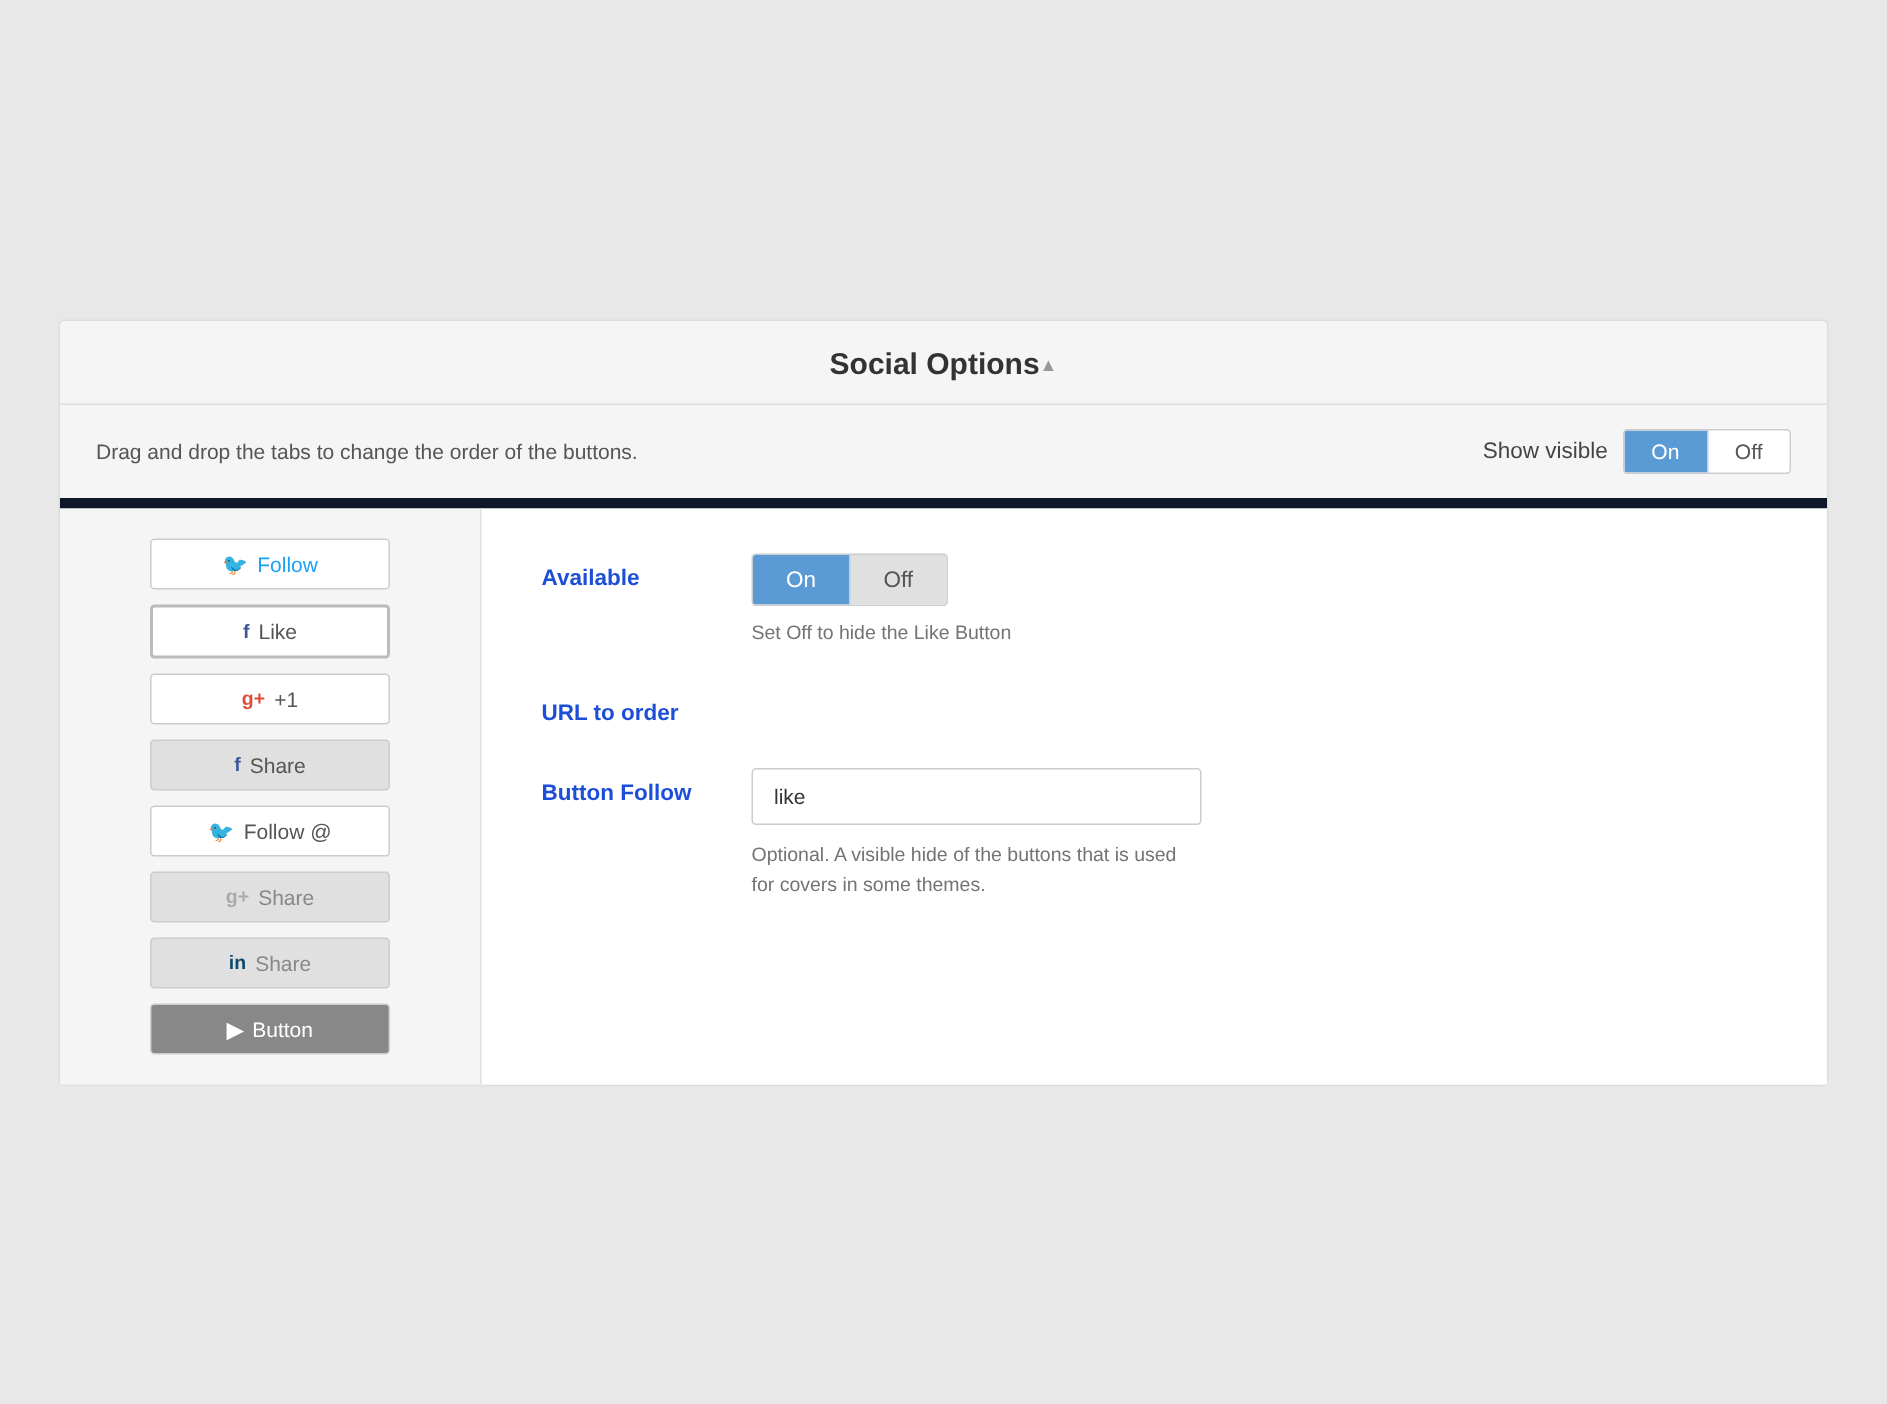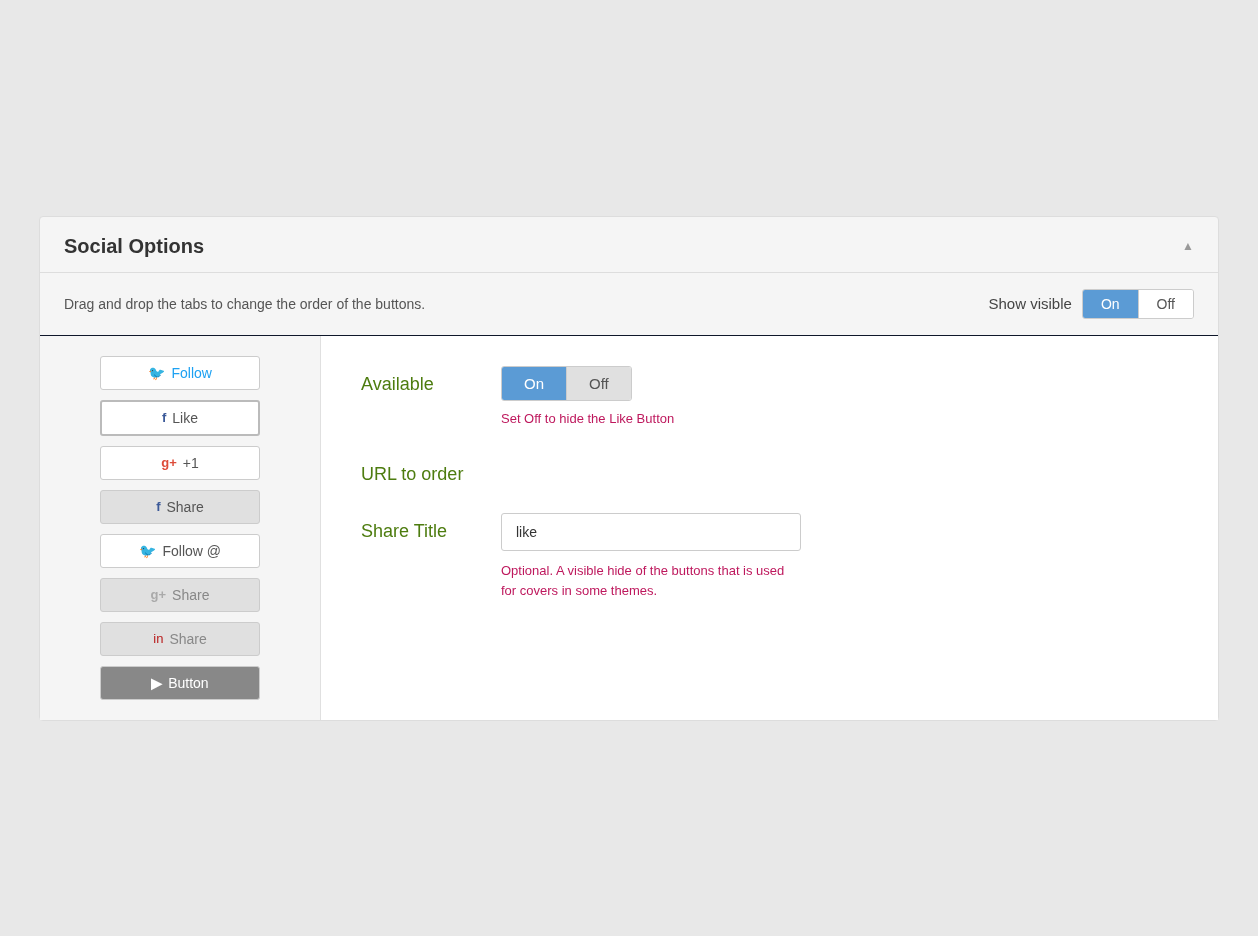--- a/index.html
+++ b/index.html
@@ -15,38 +15,38 @@
     .panel {
       background: #f5f5f5;
       border: 1px solid #ddd;
       border-radius: 4px;
       width: 1180px;
       max-width: 100%;
     }
     .panel-header {
       display: flex;
       align-items: center;
-      justify-content: space-between;
+      justify-content: center;
       padding: 18px 24px 14px 24px;
       border-bottom: 1px solid #ddd;
     }
     .panel-title {
       font-size: 20px;
       font-weight: bold;
       color: #333;
     }
     .collapse-icon {
       font-size: 12px;
       color: #999;
     }
     .panel-toolbar {
       display: flex;
       align-items: center;
       padding: 16px 24px;
-      border-bottom: 1px solid #0f172a;
+      border-bottom: 7px solid #0f172a;
       background: #f5f5f5;
     }
     .toolbar-hint {
       font-size: 14px;
       color: #555;
       flex: 1;
     }
     .show-counters-label {
       font-size: 15px;
       color: #444;
@@ -139,23 +139,23 @@
       border-left: 1px solid #e0e0e0;
     }
     .form-row {
       display: flex;
       align-items: flex-start;
       margin-bottom: 28px;
     }
     .form-label {
       width: 140px;
       min-width: 140px;
-      font-size: 18px;
-      font-weight: normal;
-      color: #4d7c0f;
+      font-size: 15px;
+      font-weight: bold;
+      color: #1d4ed8;
       padding-top: 8px;
     }
     .form-control {
       flex: 1;
     }
     .available-toggle {
       display: flex;
       border: 1px solid #ccc;
       border-radius: 3px;
       overflow: hidden;
@@ -172,21 +172,21 @@
     }
     .avail-btn.active {
       background: #5b9bd5;
       color: #fff;
     }
     .avail-btn:not(:last-child) {
       border-right: 1px solid #ccc;
     }
     .help-text {
       font-size: 13px;
-      color: #be185d;
+      color: #737373;
       margin-top: 4px;
       line-height: 1.5;
     }
     .text-input {
       width: 100%;
       padding: 10px 14px;
       border: 1px solid #ccc;
       border-radius: 3px;
       font-size: 14px;
       color: #333;
@@ -247,21 +247,21 @@
         <span class="social-tab-icon" style="color:#1da1f2;">🐦</span>
         <span>Follow @</span>
       </div>
 
       <div class="social-tab tab-gpshare" style="background:#e0e0e0;color:#888;">
         <span class="social-tab-icon" style="color:#aaa;font-weight:bold;font-size:13px;">g+</span>
         <span>Share</span>
       </div>
 
       <div class="social-tab tab-linkedin" style="background:#e0e0e0;color:#888;">
-        <span class="social-tab-icon" style="color:#b91c1c;font-weight:normal;font-size:13px;">in</span>
+        <span class="social-tab-icon" style="color:#0c4a6e;font-weight:bold;font-size:13px;">in</span>
         <span>Share</span>
       </div>
 
       <div class="social-tab tab-youtube" style="background:#888;color:#fff;">
         <span class="social-tab-icon" style="color:#fff;">▶</span>
         <span>Button</span>
       </div>
 
     </div>
 
@@ -276,21 +276,21 @@
           </div>
           <div class="help-text">Set Off to hide the Like Button</div>
         </div>
       </div>
 
       <div class="form-row">
         <div class="form-label">URL to order</div>
       </div>
 
       <div class="form-row">
-        <div class="form-label">Share Title</div>
+        <div class="form-label">Button Follow</div>
         <div class="form-control button-title-wrapper">
           <input type="text" class="text-input" value="like" style="">
           <div class="help-text">Optional. A visible hide of the buttons that is used for covers in some themes.</div>
         </div>
       </div>
 
     </div>
   </div>
 </div>
 

